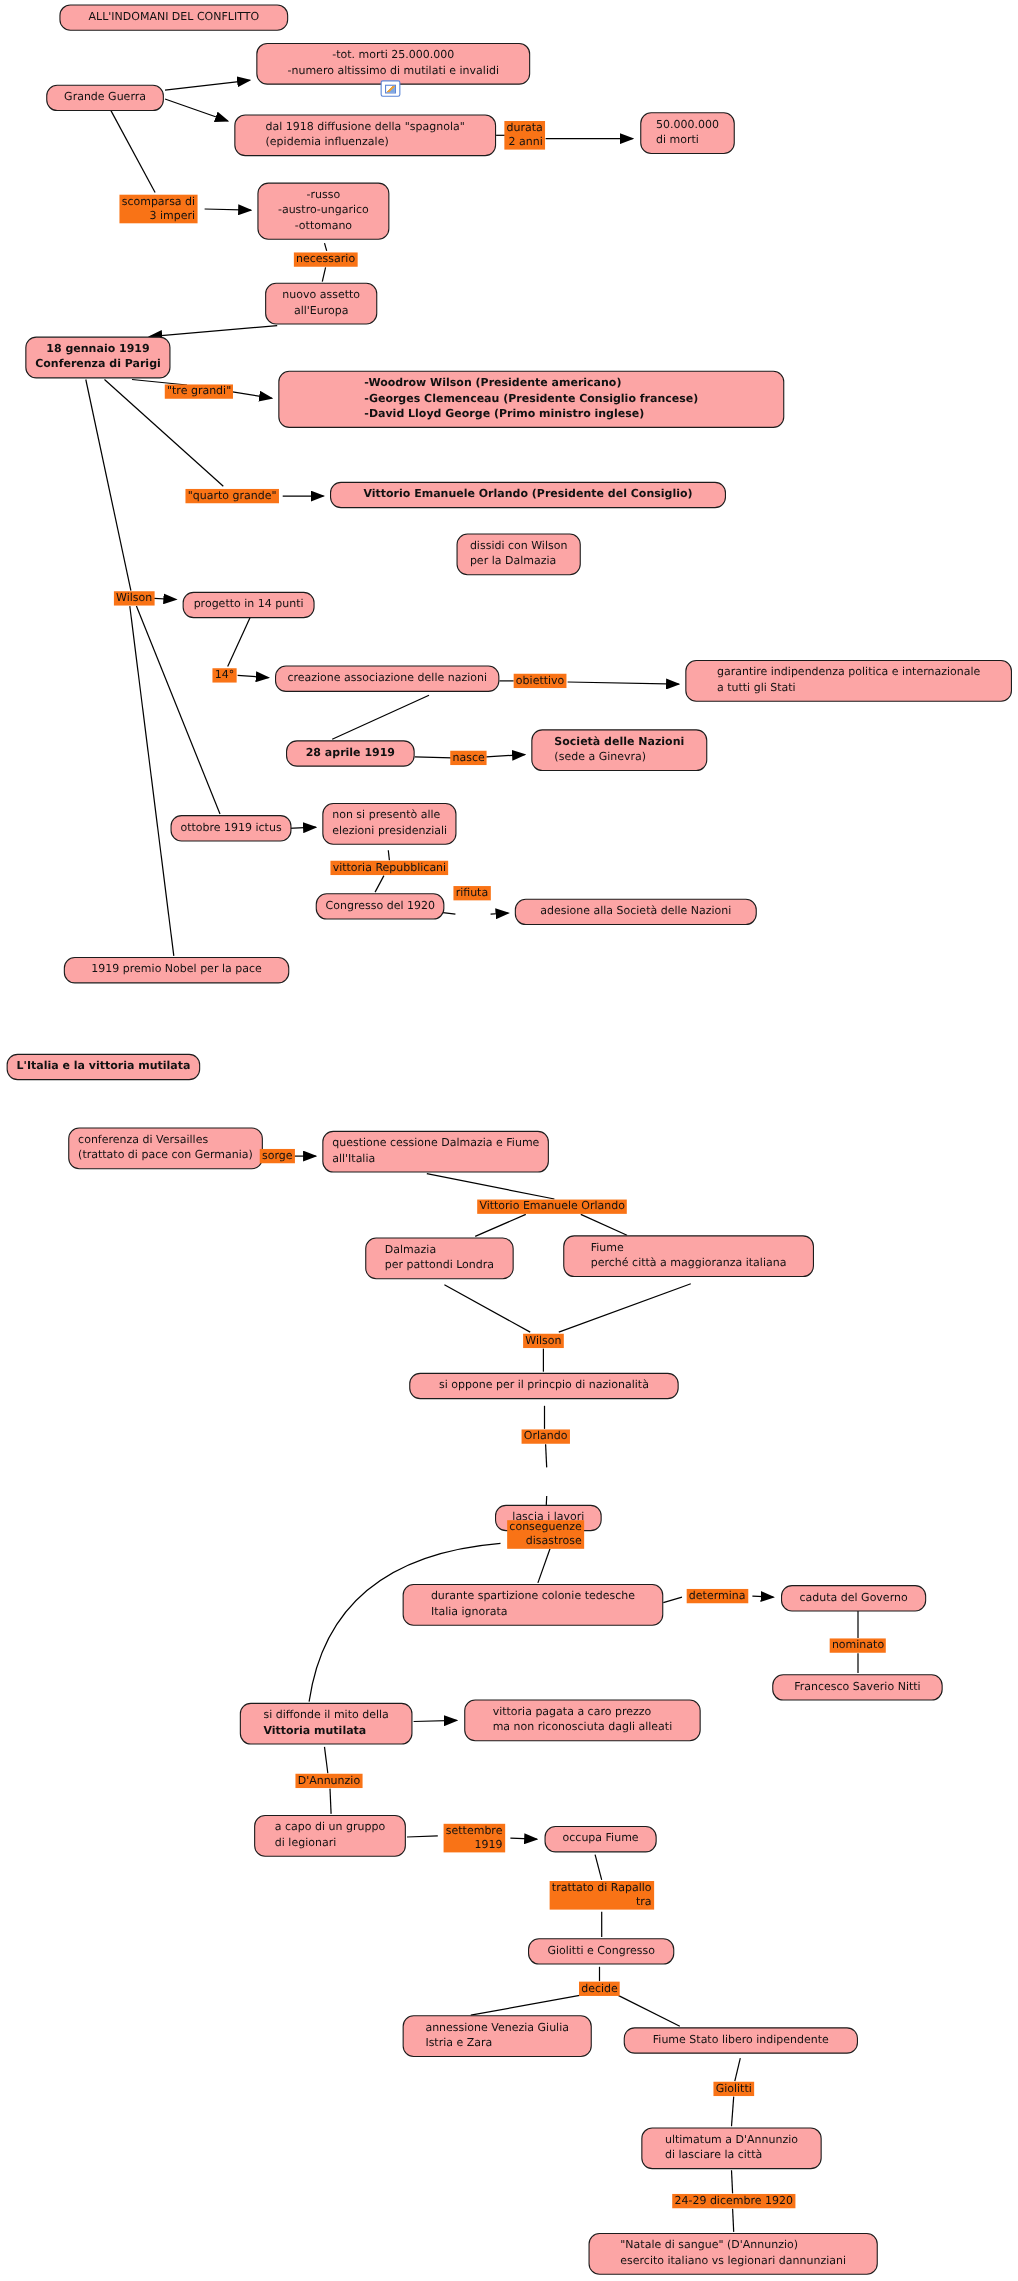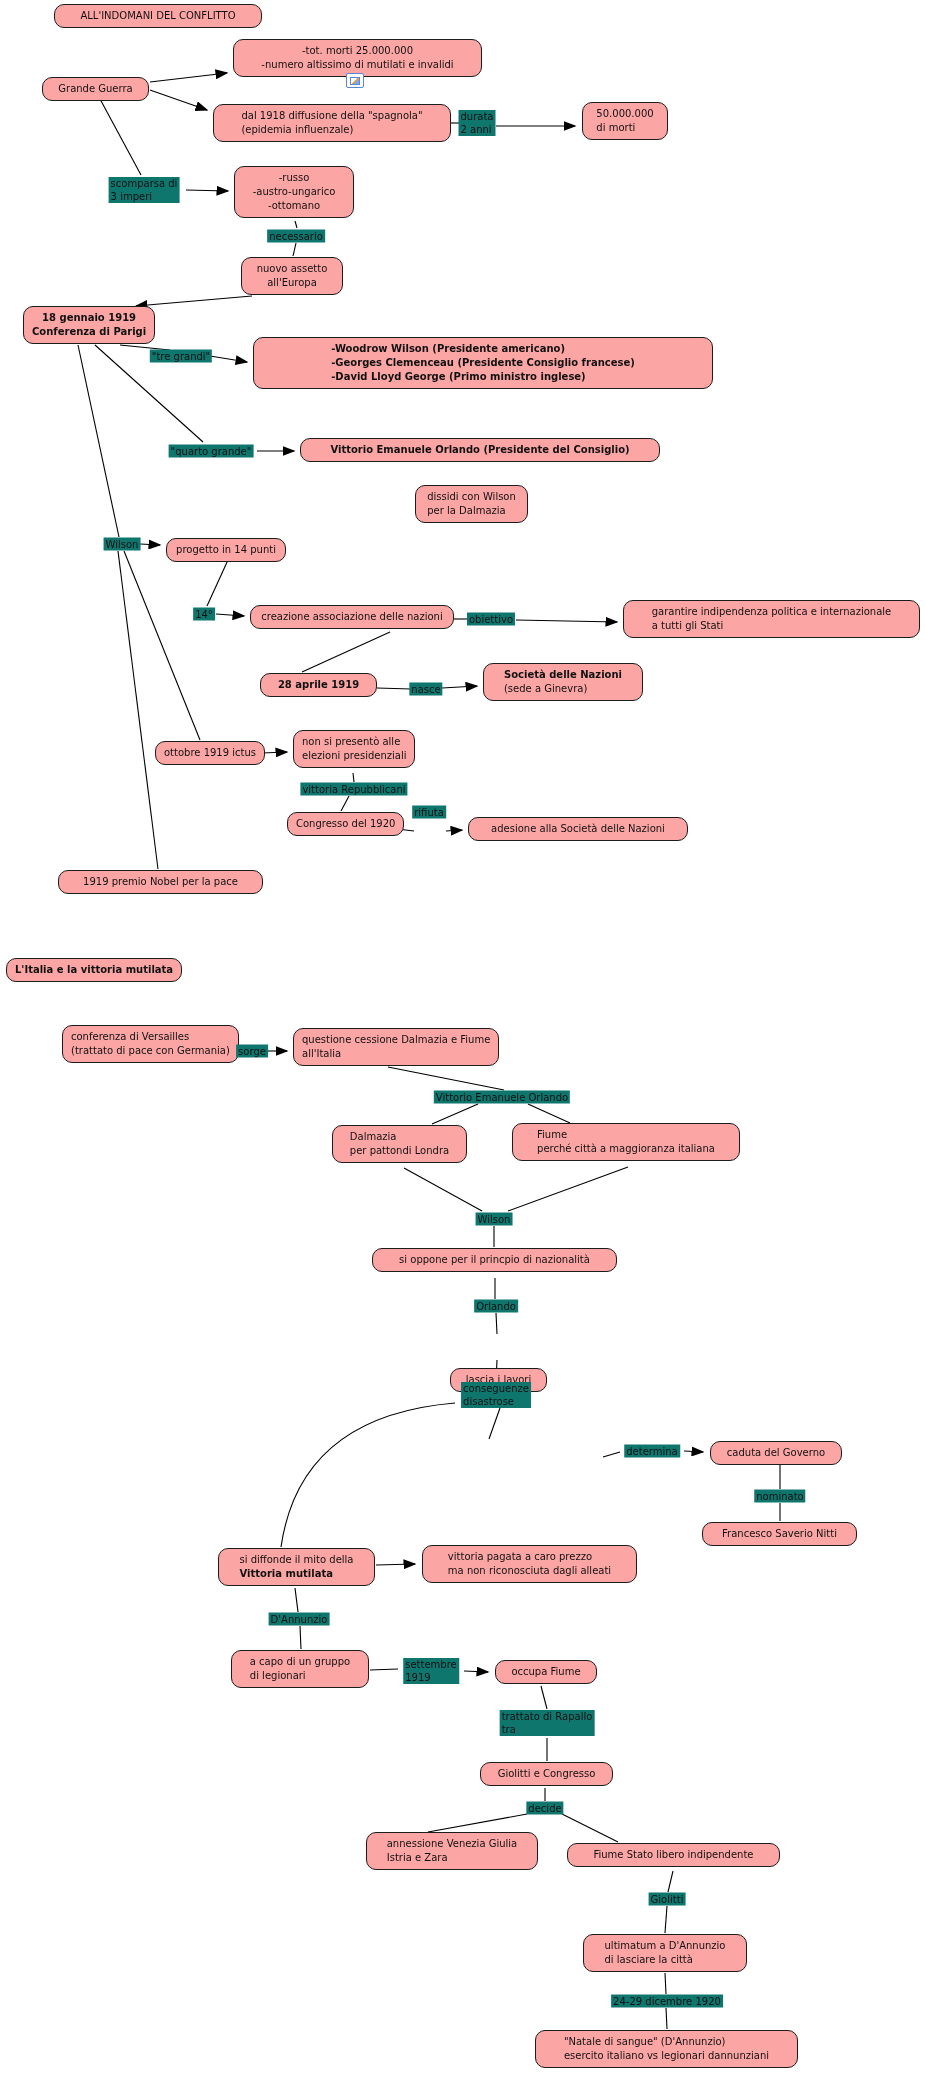--- a/index.html
+++ b/index.html
@@ -6,22 +6,22 @@
   #canvas{position:relative;width:925px;height:2074px;background:#ffffff;overflow:hidden;
           font-family:"DejaVu Sans","Liberation Sans",sans-serif;color:#111111;}
   #edges{position:absolute;left:0;top:0;width:925px;height:2074px;}
   .node{position:absolute;box-sizing:border-box;display:flex;align-items:center;justify-content:center;
         background:#fca5a5;border:1.2px solid #1c1c1c;border-radius:10px;
         padding:4px 8px;font-size:10px;line-height:14px;}
   .node .inner{width:max-content;text-align:left;}
   .node.c .inner{text-align:center;}
   .ln{white-space:nowrap;}
   .ln.b{font-weight:bold;}
-  .lbl{position:absolute;transform:translate(-50%,-50%);background:#0f766e;padding:0 2px;
-       font-size:10px;line-height:13px;text-align:left;white-space:nowrap;}
+  .lbl{position:absolute;transform:translate(-50%,-50%);background:#f97316;padding:0 2px;
+       font-size:10px;line-height:13px;text-align:right;white-space:nowrap;}
   .res-icon{position:absolute;width:18px;height:15px;background:#ffffff;border:1px solid #5b85d6;
             border-radius:2px;box-sizing:border-box;display:flex;align-items:center;justify-content:center;}
   .res-icon .pic{width:10px;height:8px;border:1px solid #5b85d6;box-sizing:border-box;
                  background:linear-gradient(135deg,#ffffff 45%,#e8a13c 45%,#e8a13c 60%,#7fa8e0 60%);}
 </style>
 </head>
 <body>
 
 <div id="canvas">
   <svg id="edges" xmlns="http://www.w3.org/2000/svg">
@@ -241,20 +241,26 @@
     <div class="node c" style="left: 372px; top: 1248px; min-width: 245px;">
       <div class="inner">
         <div class="ln">si oppone per il princpio di nazionalità</div>
       </div>
     </div>
     <div class="node c" style="left: 450px; top: 1368px; min-width: 97px;">
       <div class="inner">
         <div class="ln">lascia i lavori</div>
       </div>
     </div>
+    <div class="node" style="left: 366px; top: 1440px; min-width: 237px;">
+      <div class="inner">
+        <div class="ln">durante spartizione colonie tedesche</div>
+        <div class="ln">Italia ignorata</div>
+      </div>
+    </div>
     <div class="node c" style="left: 710px; top: 1441px; min-width: 132px;">
       <div class="inner">
         <div class="ln">caduta del Governo</div>
       </div>
     </div>
     <div class="node c" style="left: 702px; top: 1522px; min-width: 155px;">
       <div class="inner">
         <div class="ln">Francesco Saverio Nitti</div>
       </div>
     </div>

